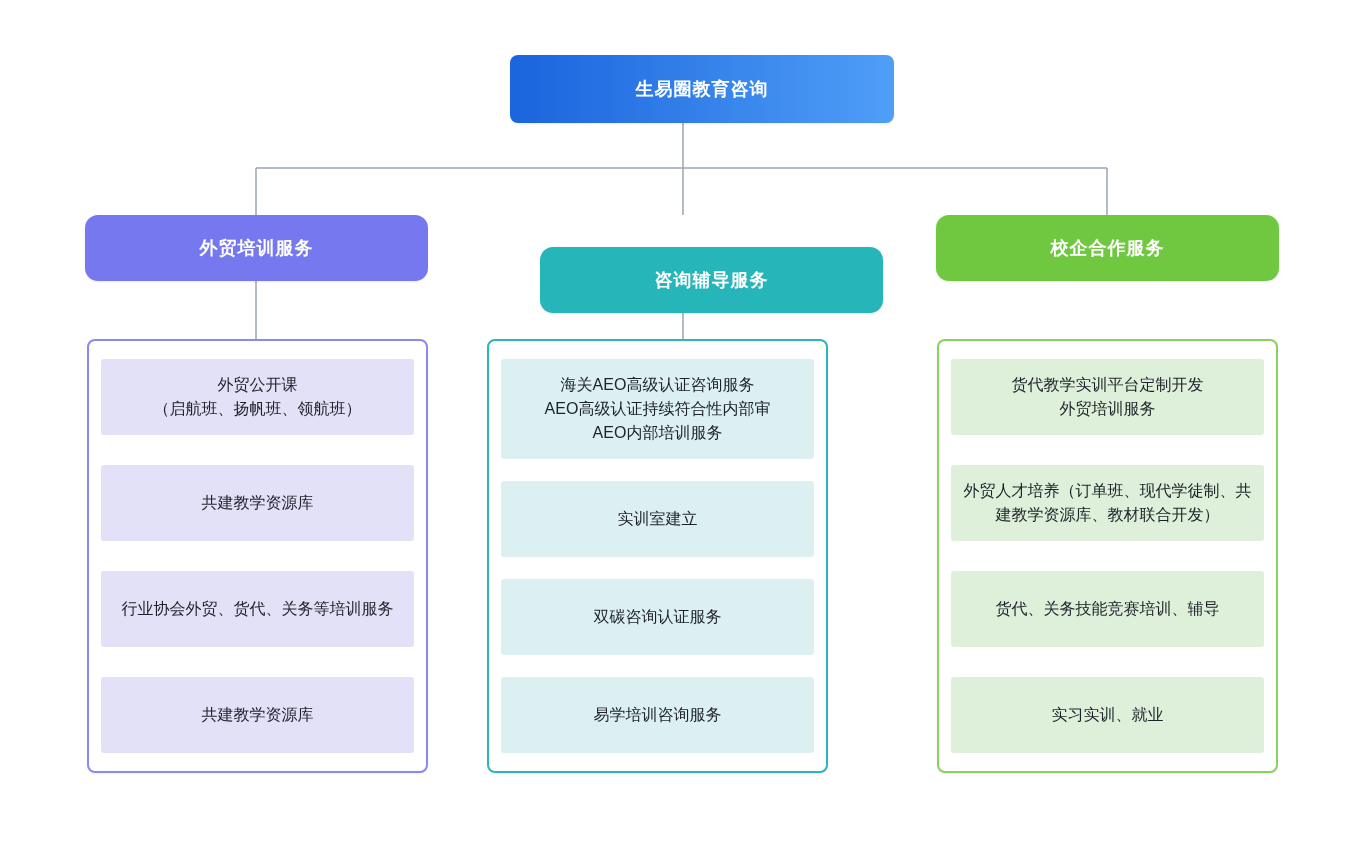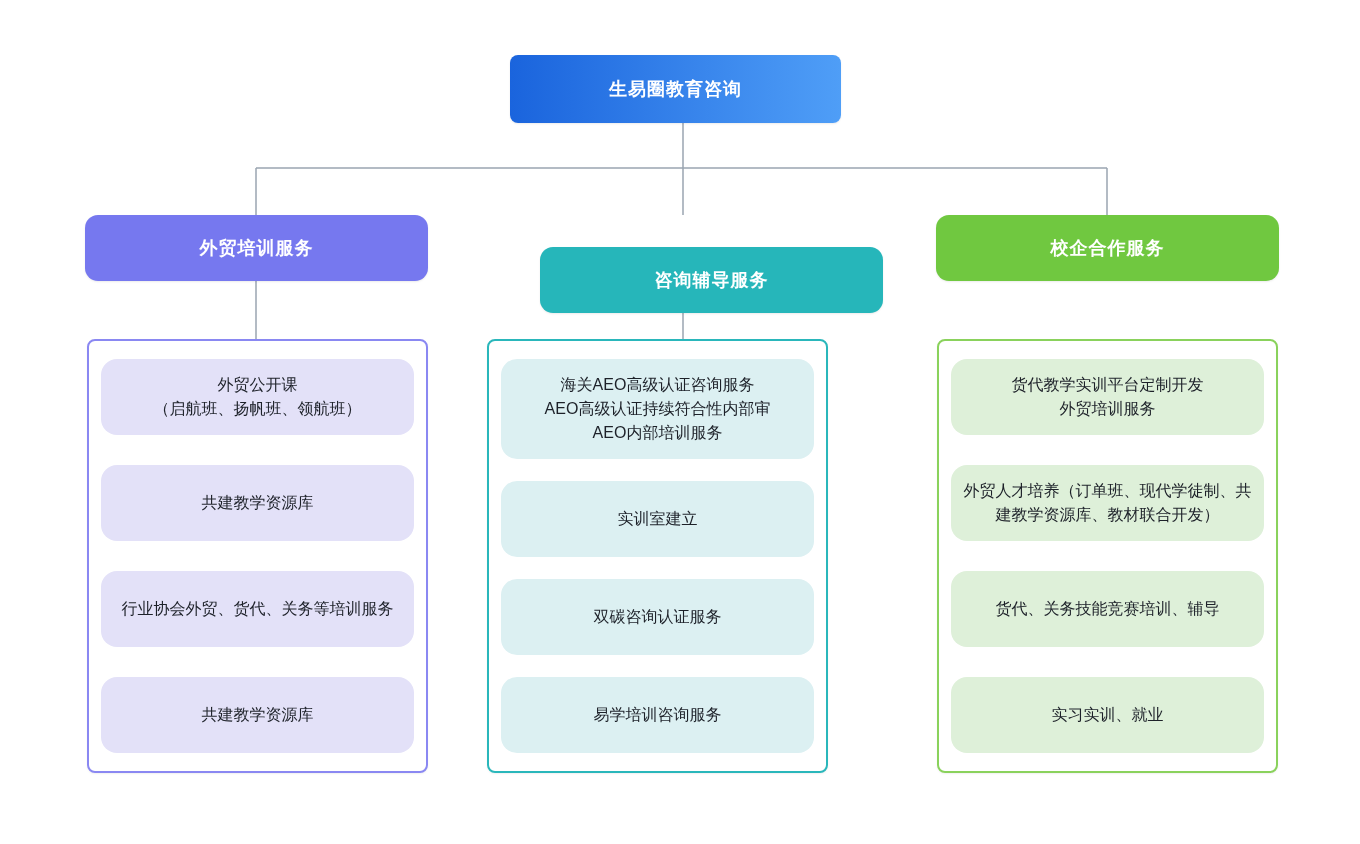--- a/index.html
+++ b/index.html
@@ -15,21 +15,21 @@
   .connector-svg line { stroke: var(--line-color, #9aa5b1); stroke-width: 1.5; }
 
   .node {
     position: absolute;
     display: flex; align-items: center; justify-content: center;
     border-radius: 8px;
     color: #ffffff; font-weight: bold; font-size: 18px;
     letter-spacing: 1px;
     box-shadow: 0 1px 2px rgba(0,0,0,0.08);
   }
-  .root-node { left: 510px; top: 55px; width: 331px; height: 68px; }
+  .root-node { left: 510px; top: 55px; width: 384px; height: 68px; }
 
   .branch-header { width: 343px; height: 66px; top: 215px; background: var(--branch-color); border-radius: 13px; }
   .branch-0 .branch-header { left: 85px; }
   .branch-1 .branch-header { left: 540px; margin-top: 32px; }
   .branch-2 .branch-header { left: 936px; }
 
   .branch-container {
     position: absolute; top: 339px; width: 341px; height: 434px;
     background: #ffffff;
     border: 2px solid var(--branch-border);
@@ -37,21 +37,21 @@
     padding: 18px 12px;
     display: flex; flex-direction: column; justify-content: space-between; gap: 18px;
     box-shadow: 0 1px 2px rgba(0,0,0,0.06);
   }
   .branch-0 .branch-container { left: 87px; }
   .branch-1 .branch-container { left: 487px; }
   .branch-2 .branch-container { left: 937px; }
 
   .item {
     background: var(--branch-item-bg);
-    border-radius: 16px;
+    border-radius: 3px;
     min-height: 76px;
     padding: 14px 10px;
     display: flex; align-items: center; justify-content: center;
     text-align: center;
     font-size: 16px; line-height: 1.5; color: #1d2129;
     white-space: pre-line;
   }
 </style>
 </head>
 <body style="--line-color: #9aa5b1;">

